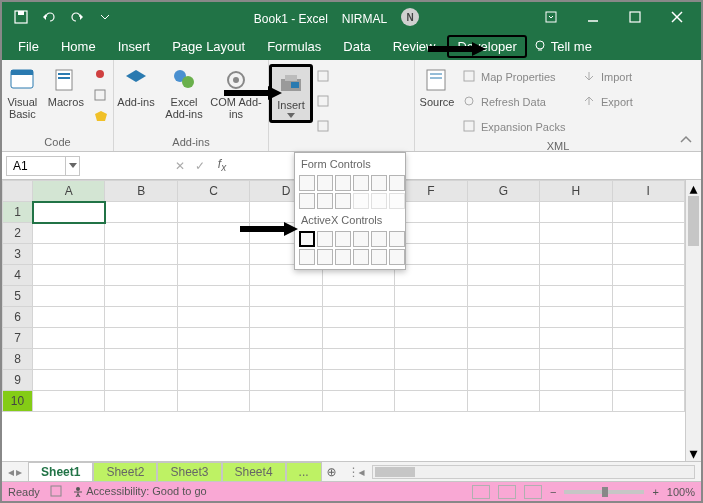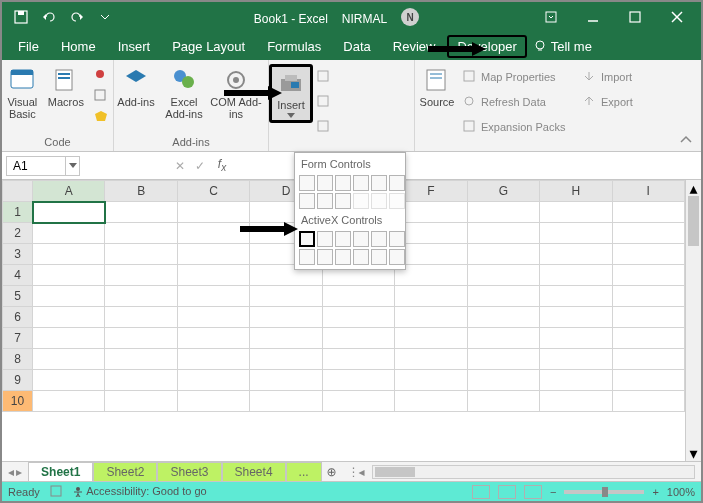--- a/index.html
+++ b/index.html
@@ -74,21 +74,21 @@
   
   .tabbar { position:absolute; left:0; right:0; bottom:20px; height:20px; background:#f3f3f3; border-top:1px solid #c6c6c6; display:flex; align-items:center; font-size:12px; }
   .tabbar .nav { display:flex; gap:2px; padding:0 6px; color:#888; }
   .tab-sh { padding:2px 12px; border:1px solid #c6c6c6; border-bottom:none; background:#fff; color:#217346; }
   .tab-sh.inactive { background:#bef264; color:#666; }
   .tab-add { width:20px; text-align:center; color:#666; }
   .hscroll { flex:1; margin:0 6px; height:14px; background:#f0f0f0; border:1px solid #ccc; position:relative; }
   .hscroll .thumb { position:absolute; left:2px; top:1px; bottom:1px; width:40px; background:#c6c6c6; }
 
   
-  .status { position:absolute; left:0; right:0; bottom:0; height:20px; background:#5eead4; border-top:1px solid #c6c6c6; display:flex; align-items:center; font-size:11px; color:#555; padding:0 6px; gap:10px; }
+  .status { position:absolute; left:0; right:0; bottom:0; height:20px; background:#f9a8d4; border-top:1px solid #c6c6c6; display:flex; align-items:center; font-size:11px; color:#555; padding:0 6px; gap:10px; }
   .status .right { margin-left:auto; display:flex; align-items:center; gap:8px; }
   .zoom-slider { width:80px; height:4px; background:#c6c6c6; position:relative; }
   .zoom-slider .knob { position:absolute; left:38px; top:-3px; width:6px; height:10px; background:#888; }
   .view-btn { width:18px; height:14px; border:1px solid #b0b0b0; }
 
   
   .arrow { position:absolute; z-index:60; }
   .arrow svg { display:block; }
 
   .tri { width:0;height:0;border-left:4px solid transparent;border-right:4px solid transparent;border-top:5px solid #666; display:inline-block; }
@@ -300,20 +300,21 @@
             <span>Import</span>
           </div>
         <div class="small-btn">
             <svg class="si">
               <path d="M6 10 L6 2 M2 6 L6 2 L10 6" stroke="#aaa" fill="none"></path>
             </svg>
             <span>Export</span>
           </div>
       </div>
     </div>
+    <div class="group-label">XML</div>
   </div>
 
   <div class="collapse">
     <svg width="18" height="14">
         <path d="M4 9 L9 4 L14 9" stroke="#888" fill="none" stroke-width="1.5"></path>
       </svg>
   </div>
 </div>
 
 <div class="formula-row">
@@ -490,21 +491,21 @@
           <td></td>
           <td></td>
           <td></td>
           <td></td>
           <td></td>
           <td></td>
           <td></td>
           <td></td>
         </tr>
     <tr>
-          <th class="row&amp;&amp; row-header" style="width:30px;background:#fdba74">10</th>
+          <th class="row&amp;&amp; row-header" style="width:30px;background:#84cc16">10</th>
           <td></td>
           <td></td>
           <td></td>
           <td></td>
           <td></td>
           <td></td>
           <td></td>
           <td></td>
           <td></td>
         </tr>

